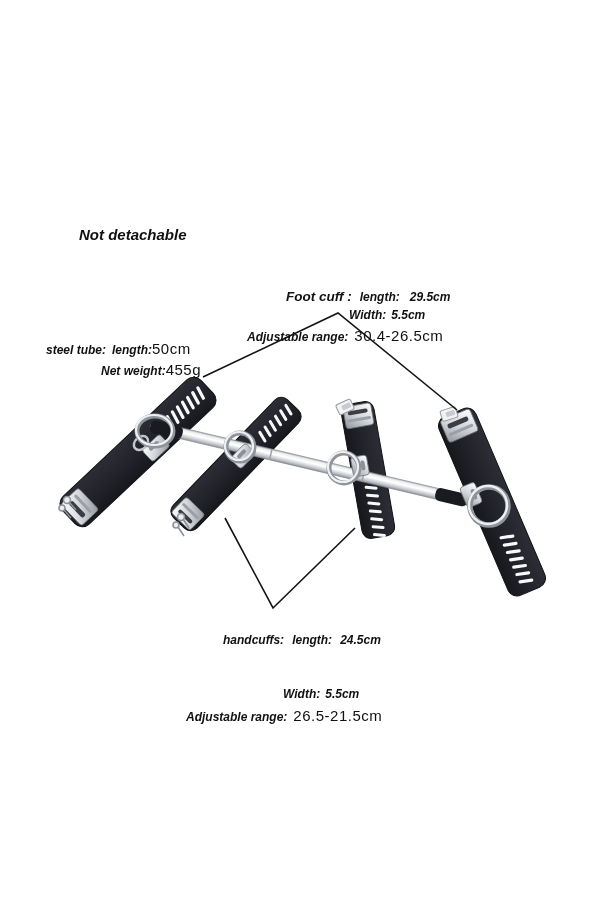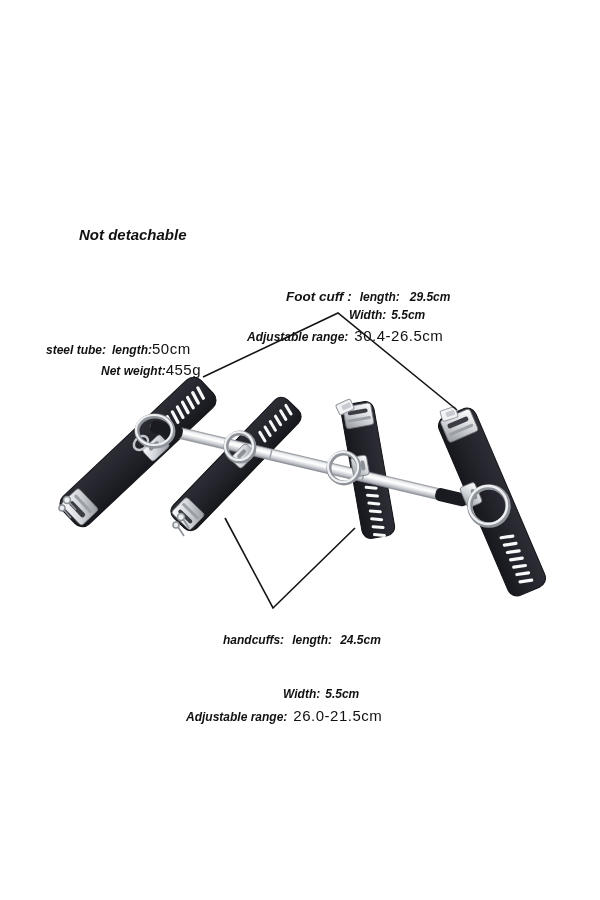--- a/index.html
+++ b/index.html
@@ -213,16 +213,16 @@
     <span class="bi12">handcuffs:</span>
     <span class="bi12 g8">length:</span>
     <span class="bi12 g8">24.5cm</span>
   </div>
   <div class="line" style="left:283px;top:644px;">
     <span class="bi12">Width:</span>
     <span class="bi12 g5">5.5cm</span>
   </div>
   <div class="line" style="left:186px;top:667px;">
     <span class="bi12">Adjustable range:</span>
-    <span class="rv15 g6">26.0-21.5cm</span>
+    <span class="rv15 g6">26.5-21.5cm</span>
   </div>
 
 </div>
 
 </body></html>

